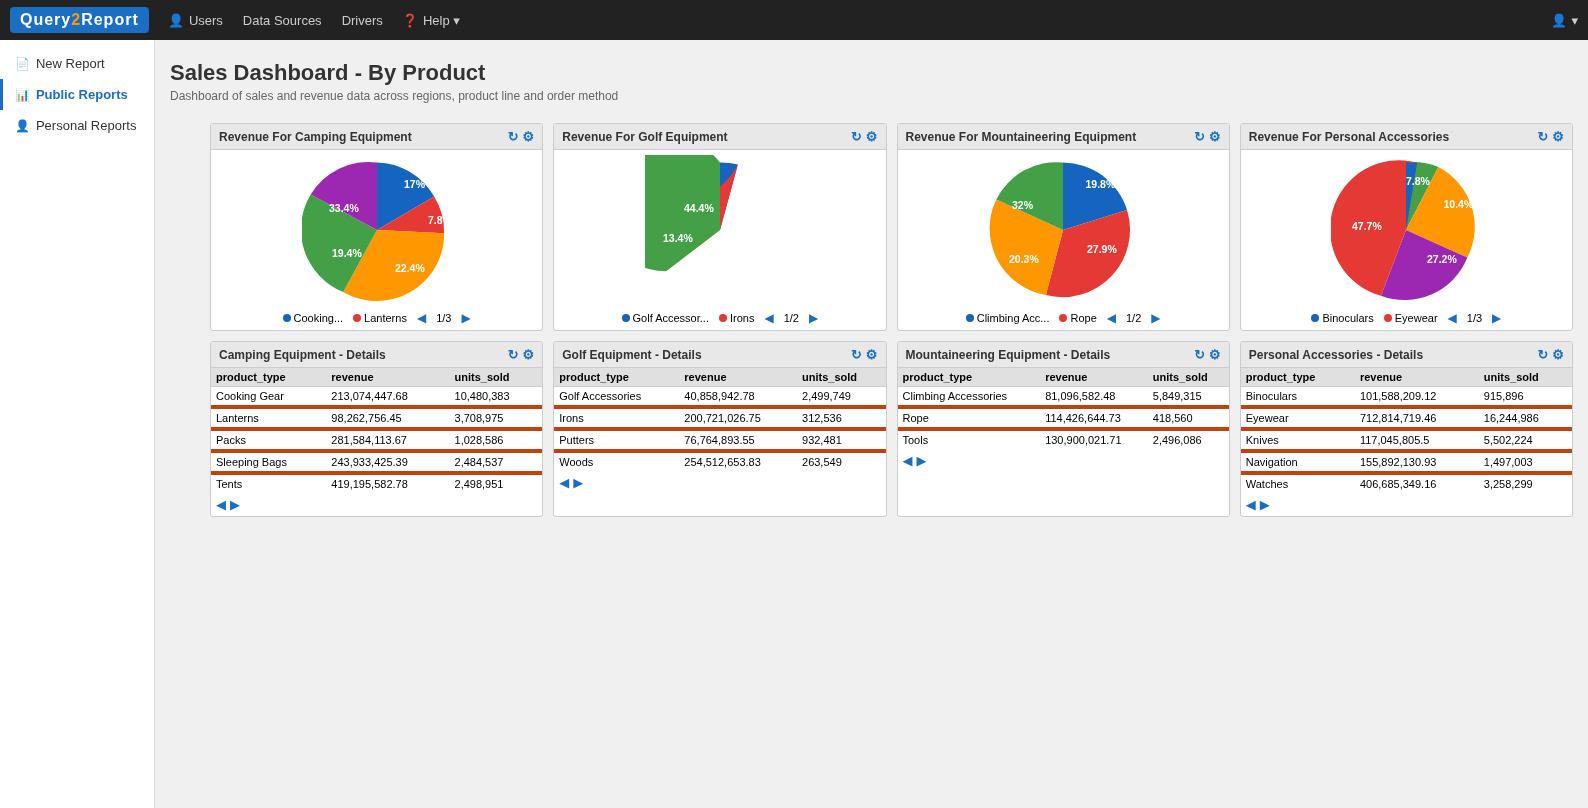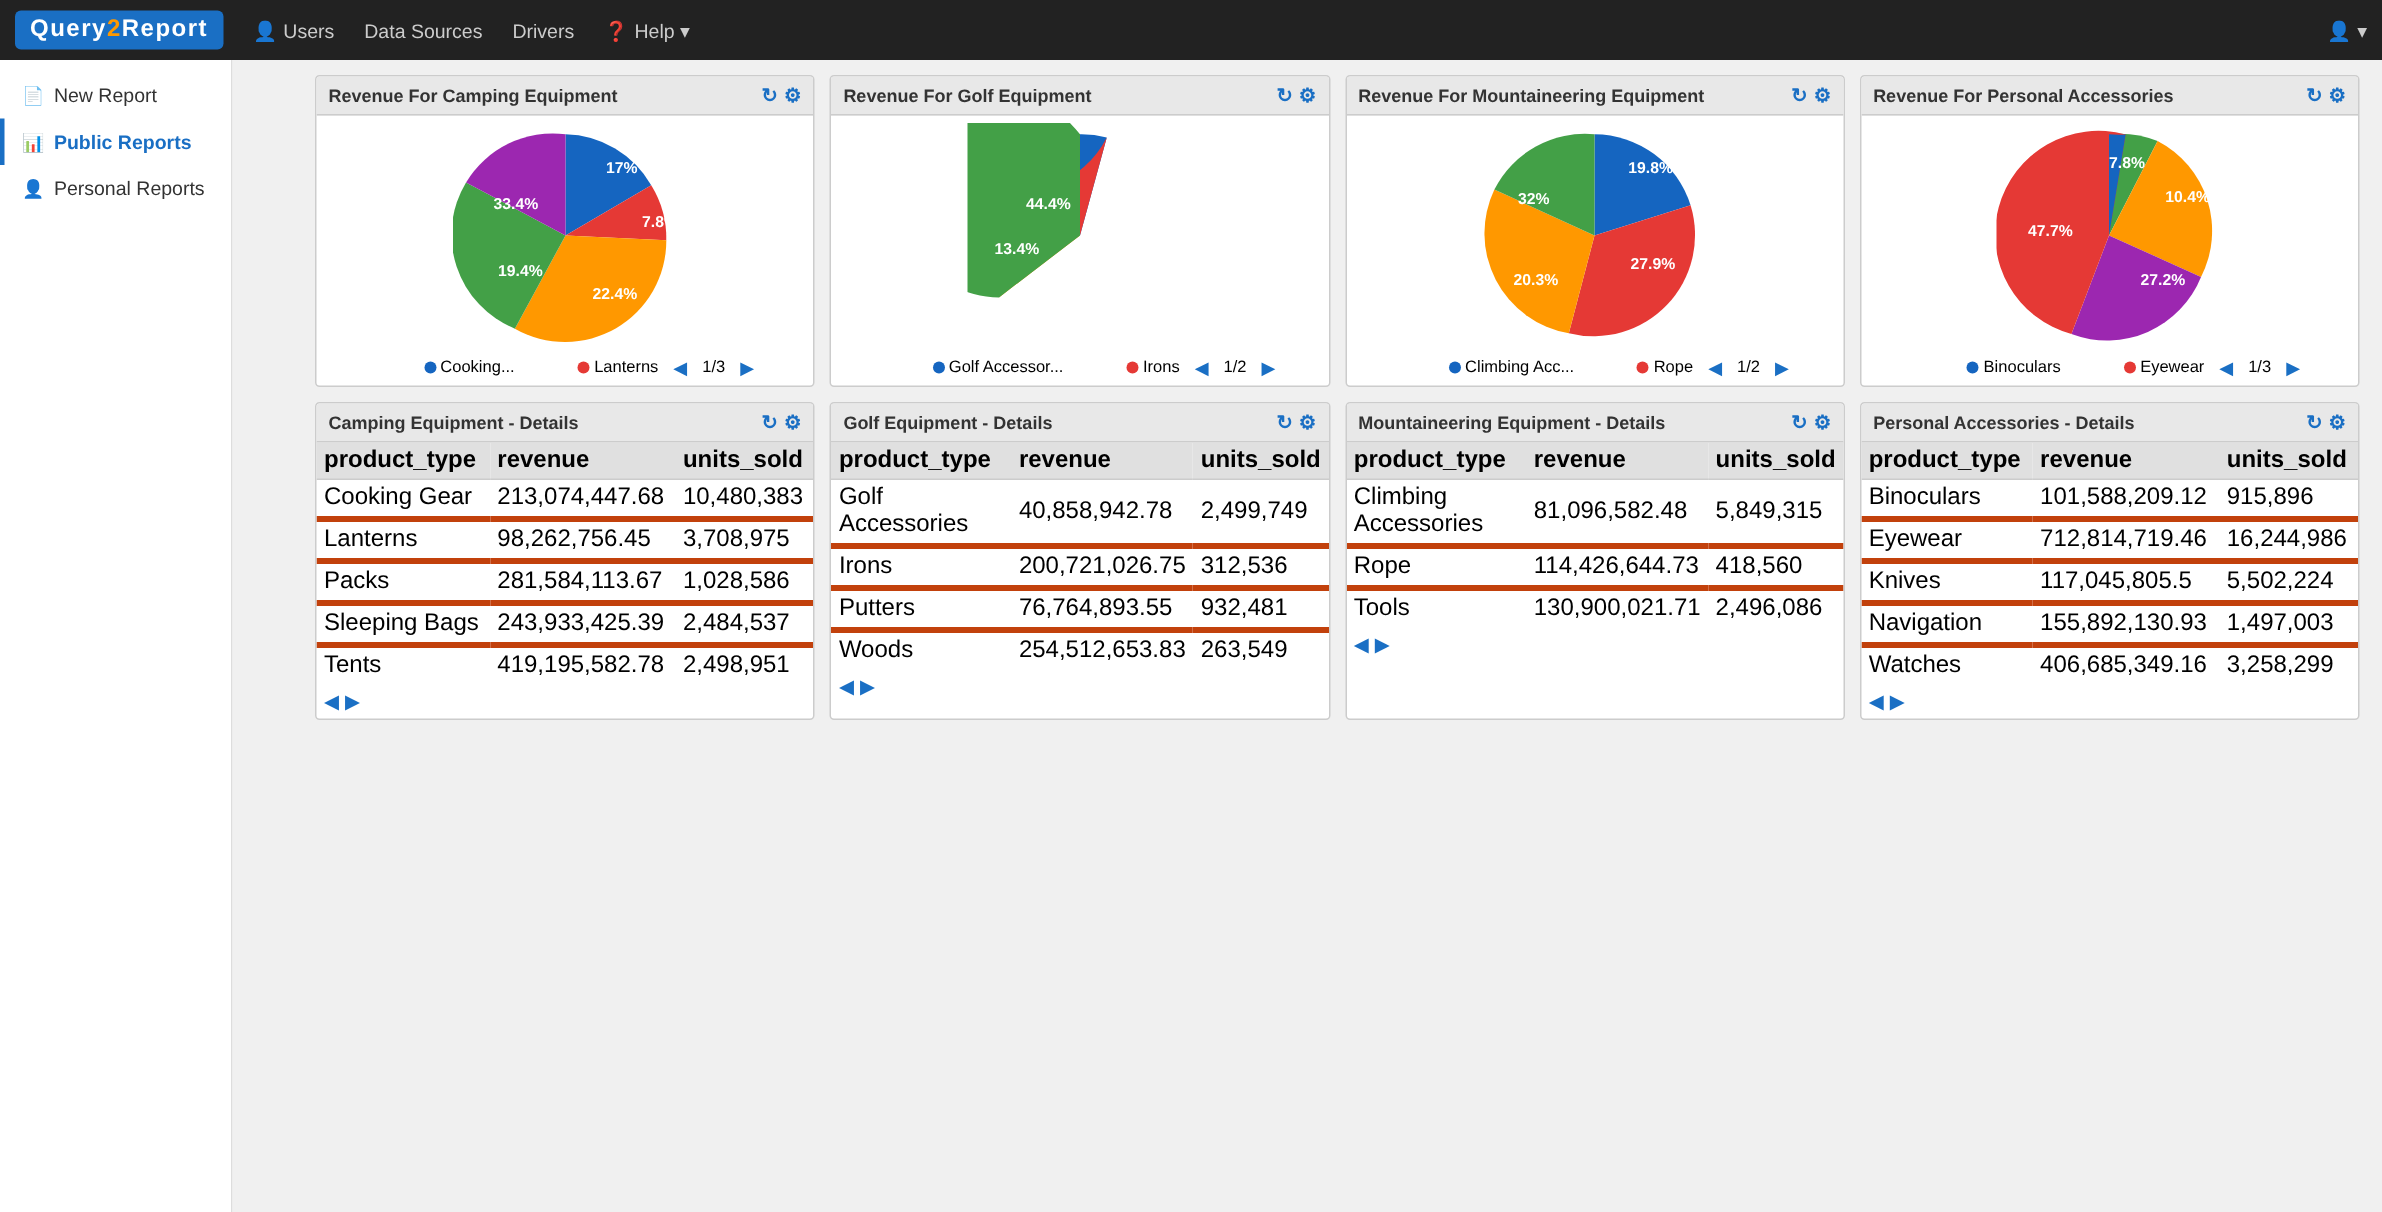--- a/index.html
+++ b/index.html
@@ -113,26 +113,26 @@
 
     
     .chart-legend {
       display: flex;
       justify-content: center;
       align-items: center;
       gap: 10px;
       margin-top: 6px;
       font-size: 11px;
     }
-    .legend-item { display: flex; align-items: center; gap: 3px; margin-left: 32px; }
+    .legend-item { display: flex; align-items: center; gap: 3px; }
     .legend-dot { width: 8px; height: 8px; border-radius: 50%; display: inline-block; }
     .legend-nav { color: #1a6fc4; cursor: pointer; font-size: 12px; }
 
     
-    .data-table { width: 100%; border-collapse: collapse; font-size: 16px; }
+    .data-table { width: 100%; border-collapse: collapse; font-size: 11px; }
     .data-table th {
       background: #e0e0e0;
       padding: 3px 5px;
       text-align: left;
       border-bottom: 1px solid #ccc;
       font-weight: bold;
     }
     .data-table td {
       padding: 3px 5px;
       border-bottom: 4px solid #c2410c;
@@ -185,20 +185,24 @@
       <span class="sidebar-icon">📊</span>
       <span>Public Reports</span>
     </div>
     <div class="sidebar-item">
       <span class="sidebar-icon">👤</span>
       <span>Personal Reports</span>
     </div>
   </aside>
 
   <main class="main">
+    <div class="page-header">
+      <div class="page-title">Sales Dashboard - By Product</div>
+      <div class="page-subtitle">Dashboard of sales and revenue data across regions, product line and order method</div>
+    </div>
 
     <div class="dashboard-grid">
 
       <div class="card">
         <div class="card-header">
           <span>Revenue For Camping Equipment</span>
           <div class="card-header-icons">
             <span class="card-icon-btn">↻</span>
             <span class="card-icon-btn">⚙</span>
           </div>

